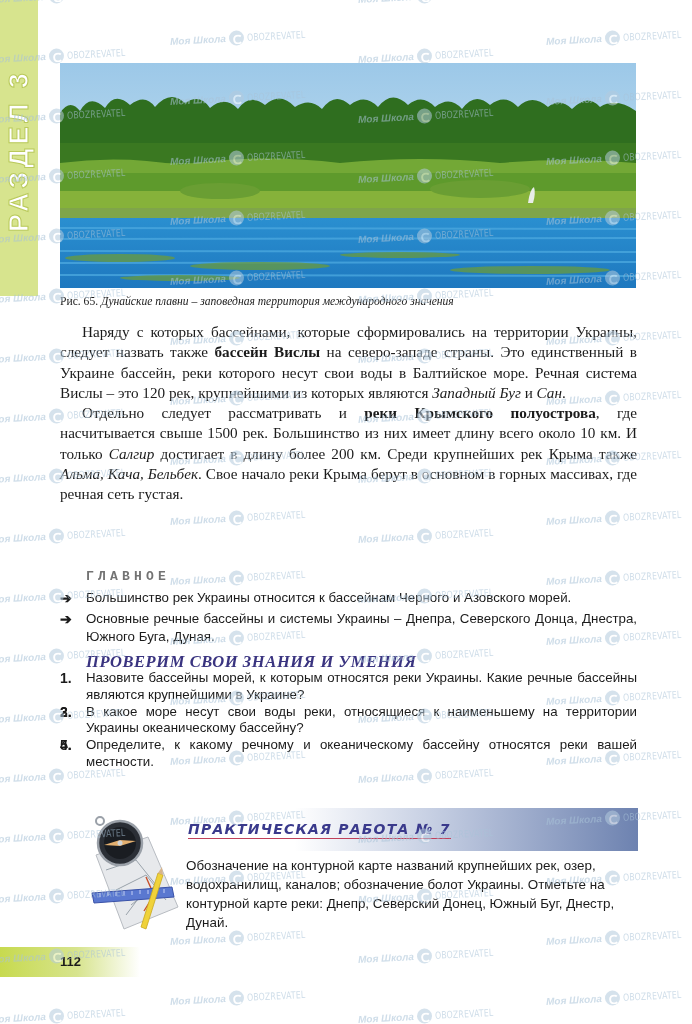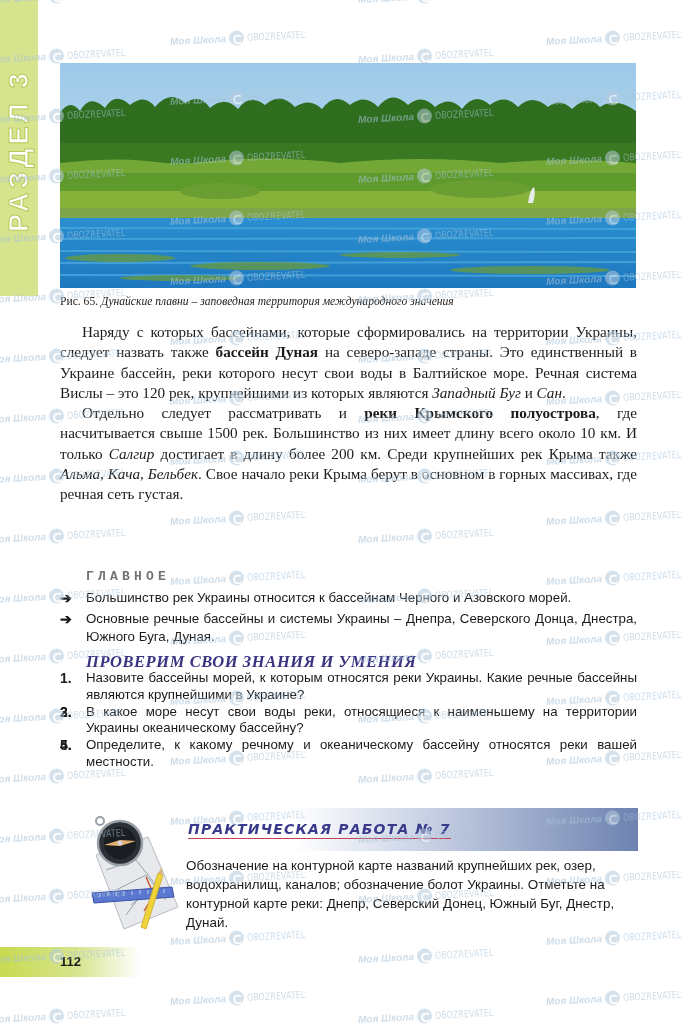--- a/index.html
+++ b/index.html
@@ -106,21 +106,21 @@
     </g>
   </svg>
 </div>
 
 <div class="caption">
   <span>Рис. 65.</span>
   <i>Дунайские плавни – заповедная территория международного значения</i>
 </div>
 
 <div class="body-text">
-  <p><span>Наряду с которых бассейнами, которые сформировались на территории Украины, следует назвать также </span><b>бассейн Дуная</b><span> на северо-западе страны. Это единственный в Украине бассейн, реки которого несут свои воды в Балтийское море. Речная система Вислы – это 120 рек, крупнейшими из которых являются </span><i>Западный Буг</i><span> и </span><i>Сан</i><span>.</span></p>
+  <p><span>Наряду с которых бассейнами, которые сформировались на территории Украины, следует назвать также </span><b>бассейн Вислы</b><span> на северо-западе страны. Это единственный в Украине бассейн, реки которого несут свои воды в Балтийское море. Речная система Вислы – это 120 рек, крупнейшими из которых являются </span><i>Западный Буг</i><span> и </span><i>Сан</i><span>.</span></p>
   <p><span>Отдельно следует рассматривать и </span><b>реки Крымского полуострова</b><span>, где насчитывается свыше 1500 рек. Большинство из них имеет длину всего около 10 км. И только </span><i>Салгир</i><span> достигает в длину более 200 км. Среди крупнейших рек Крыма также </span><i>Альма, Кача, Бельбек</i><span>. Свое начало реки Крыма берут в основном в горных массивах, где речная сеть густая.</span></p>
 </div>
 
 <div class="main-heading">ГЛАВНОЕ</div>
 <div class="summary">
   <div class="summary-item">
     <span class="arrow">➔</span>
     <span>Большинство рек Украины относится к бассейнам Черного и Азовского морей.</span>
   </div>
   <div class="summary-item">

